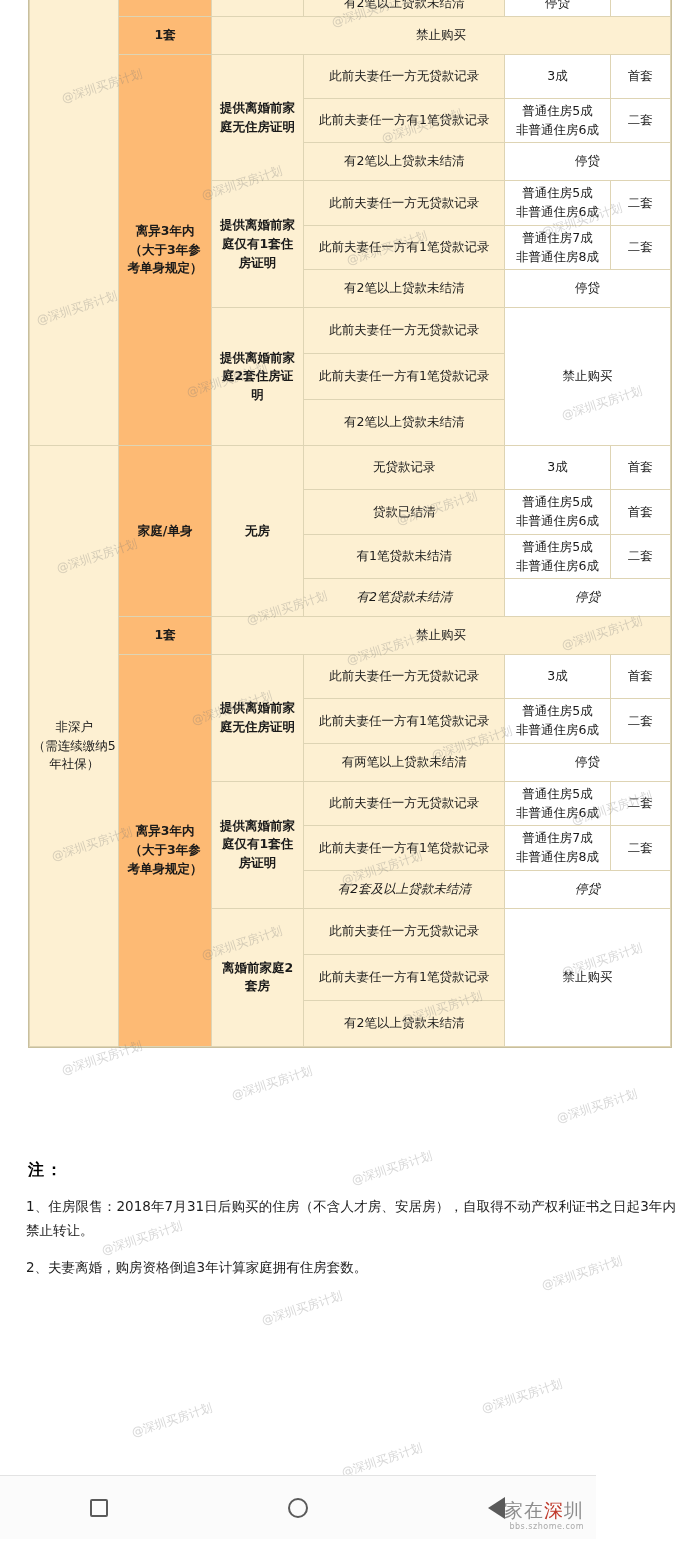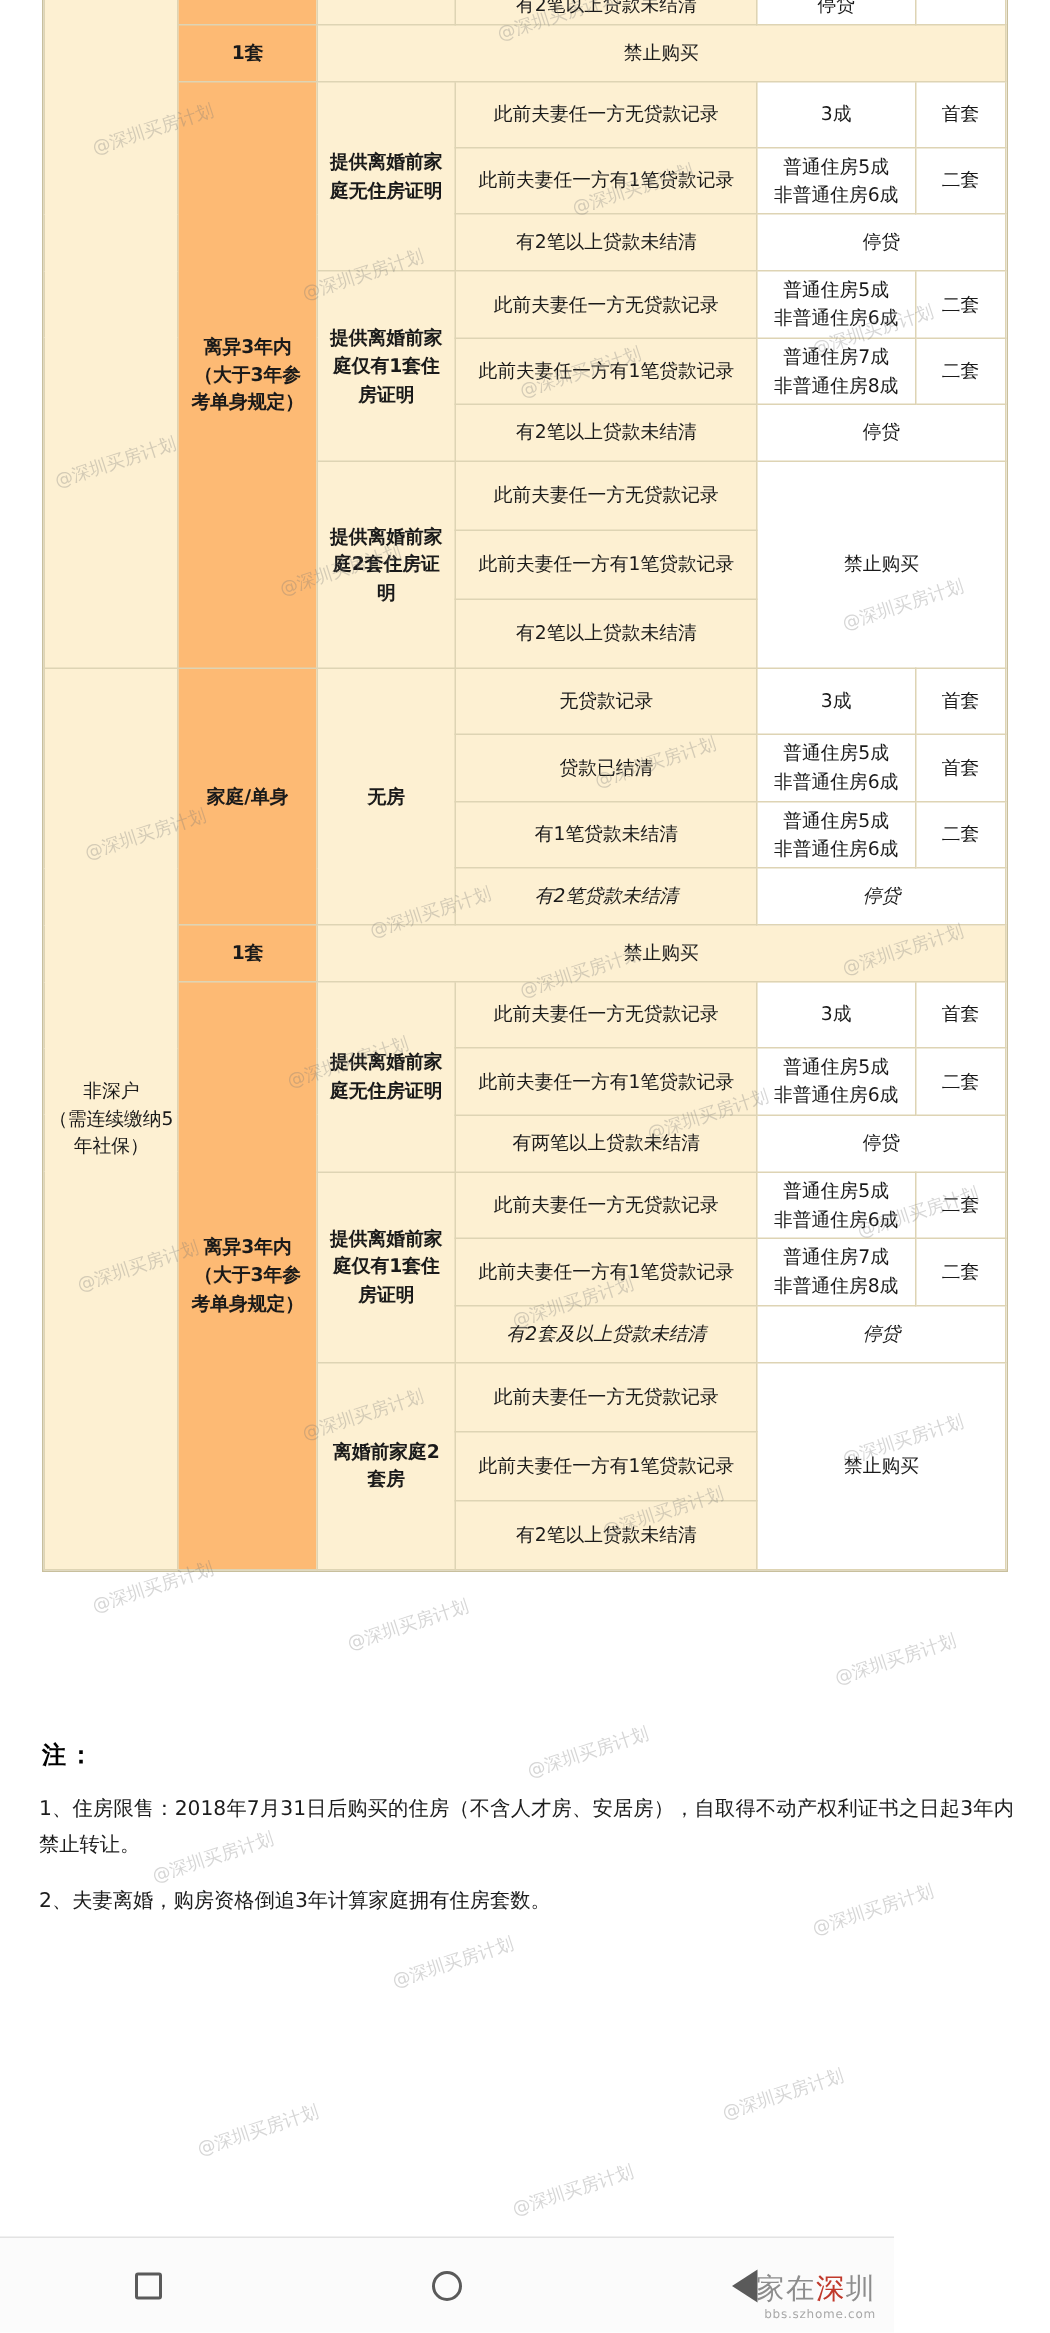--- a/index.html
+++ b/index.html
@@ -86,21 +86,21 @@
     font-size:12px;
     color:rgba(120,120,120,0.30);
     white-space:nowrap;
     transform:rotate(-18deg);
     font-family:"DejaVu Sans", sans-serif;
   }
 
   
   .navbar {
     position:absolute;
-    left:0; bottom:0;
+    left:0; bottom:16px;
     width:596px; height:64px;
     background:#fbfbfb;
     border-top:1px solid #e3e3e3;
     display:flex;
     align-items:flex-end;
   }
   .nav-btn {
     flex:1 1 0;
     display:flex;
     align-items:center;

